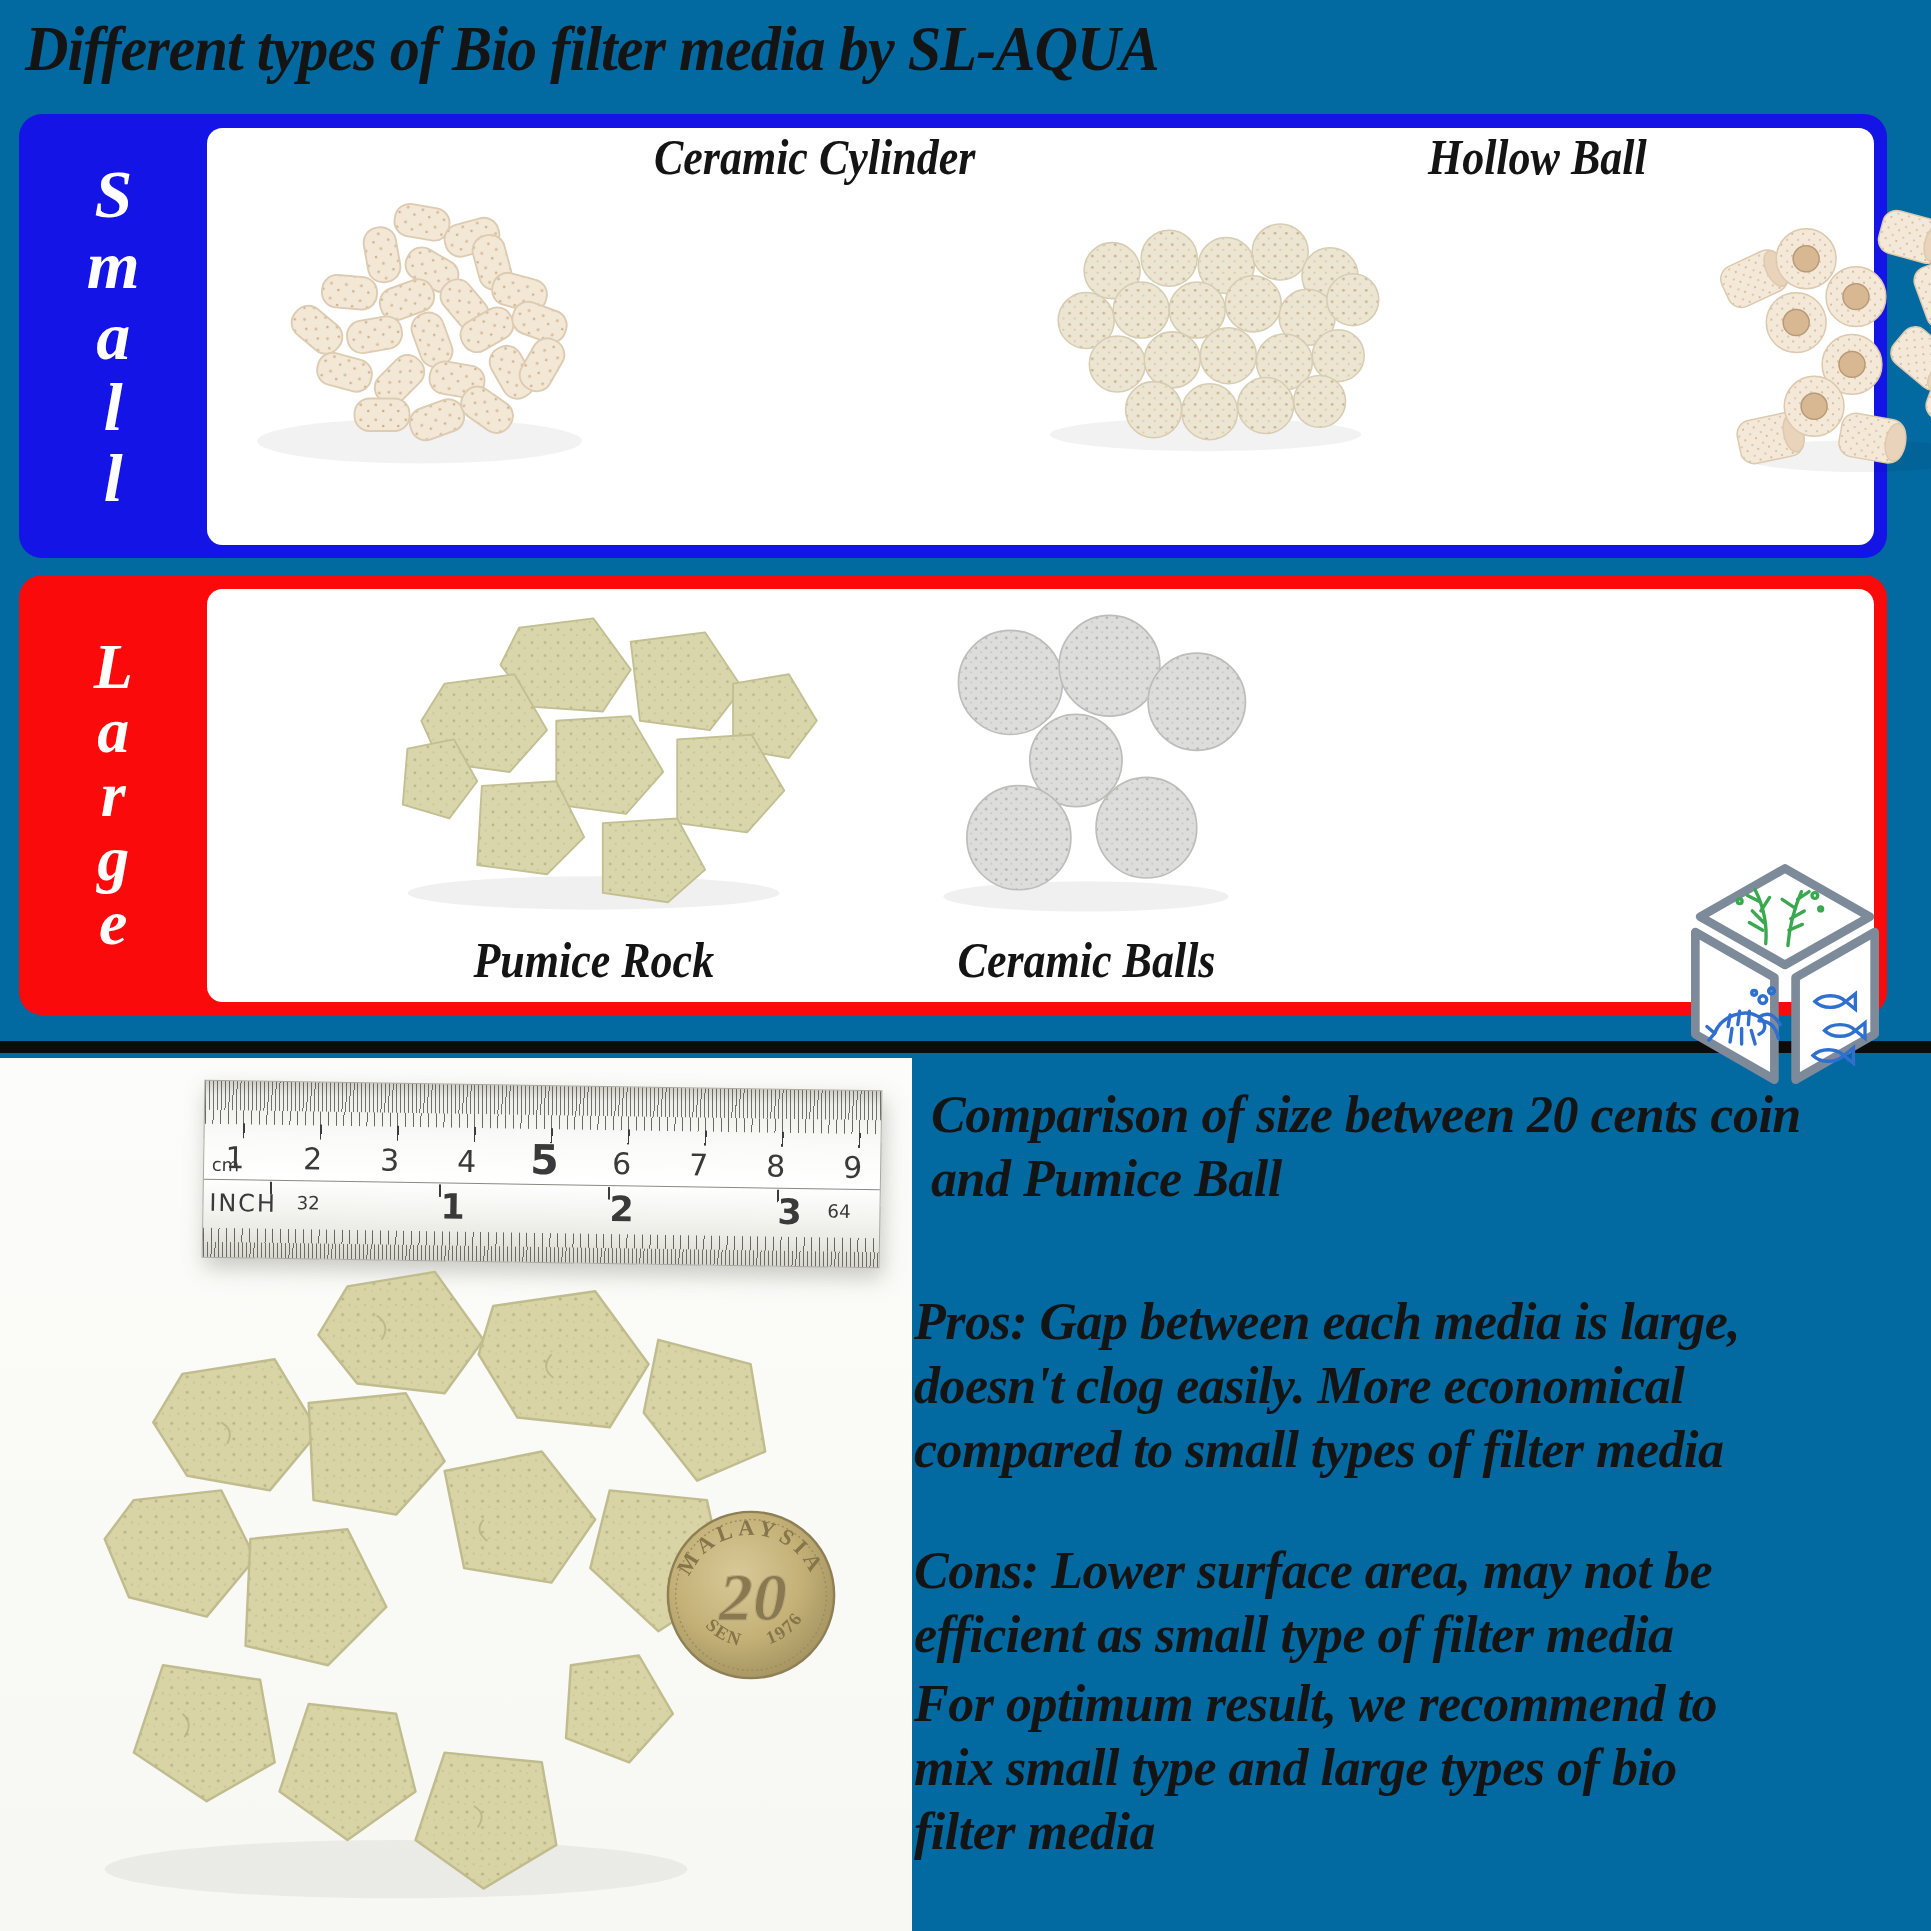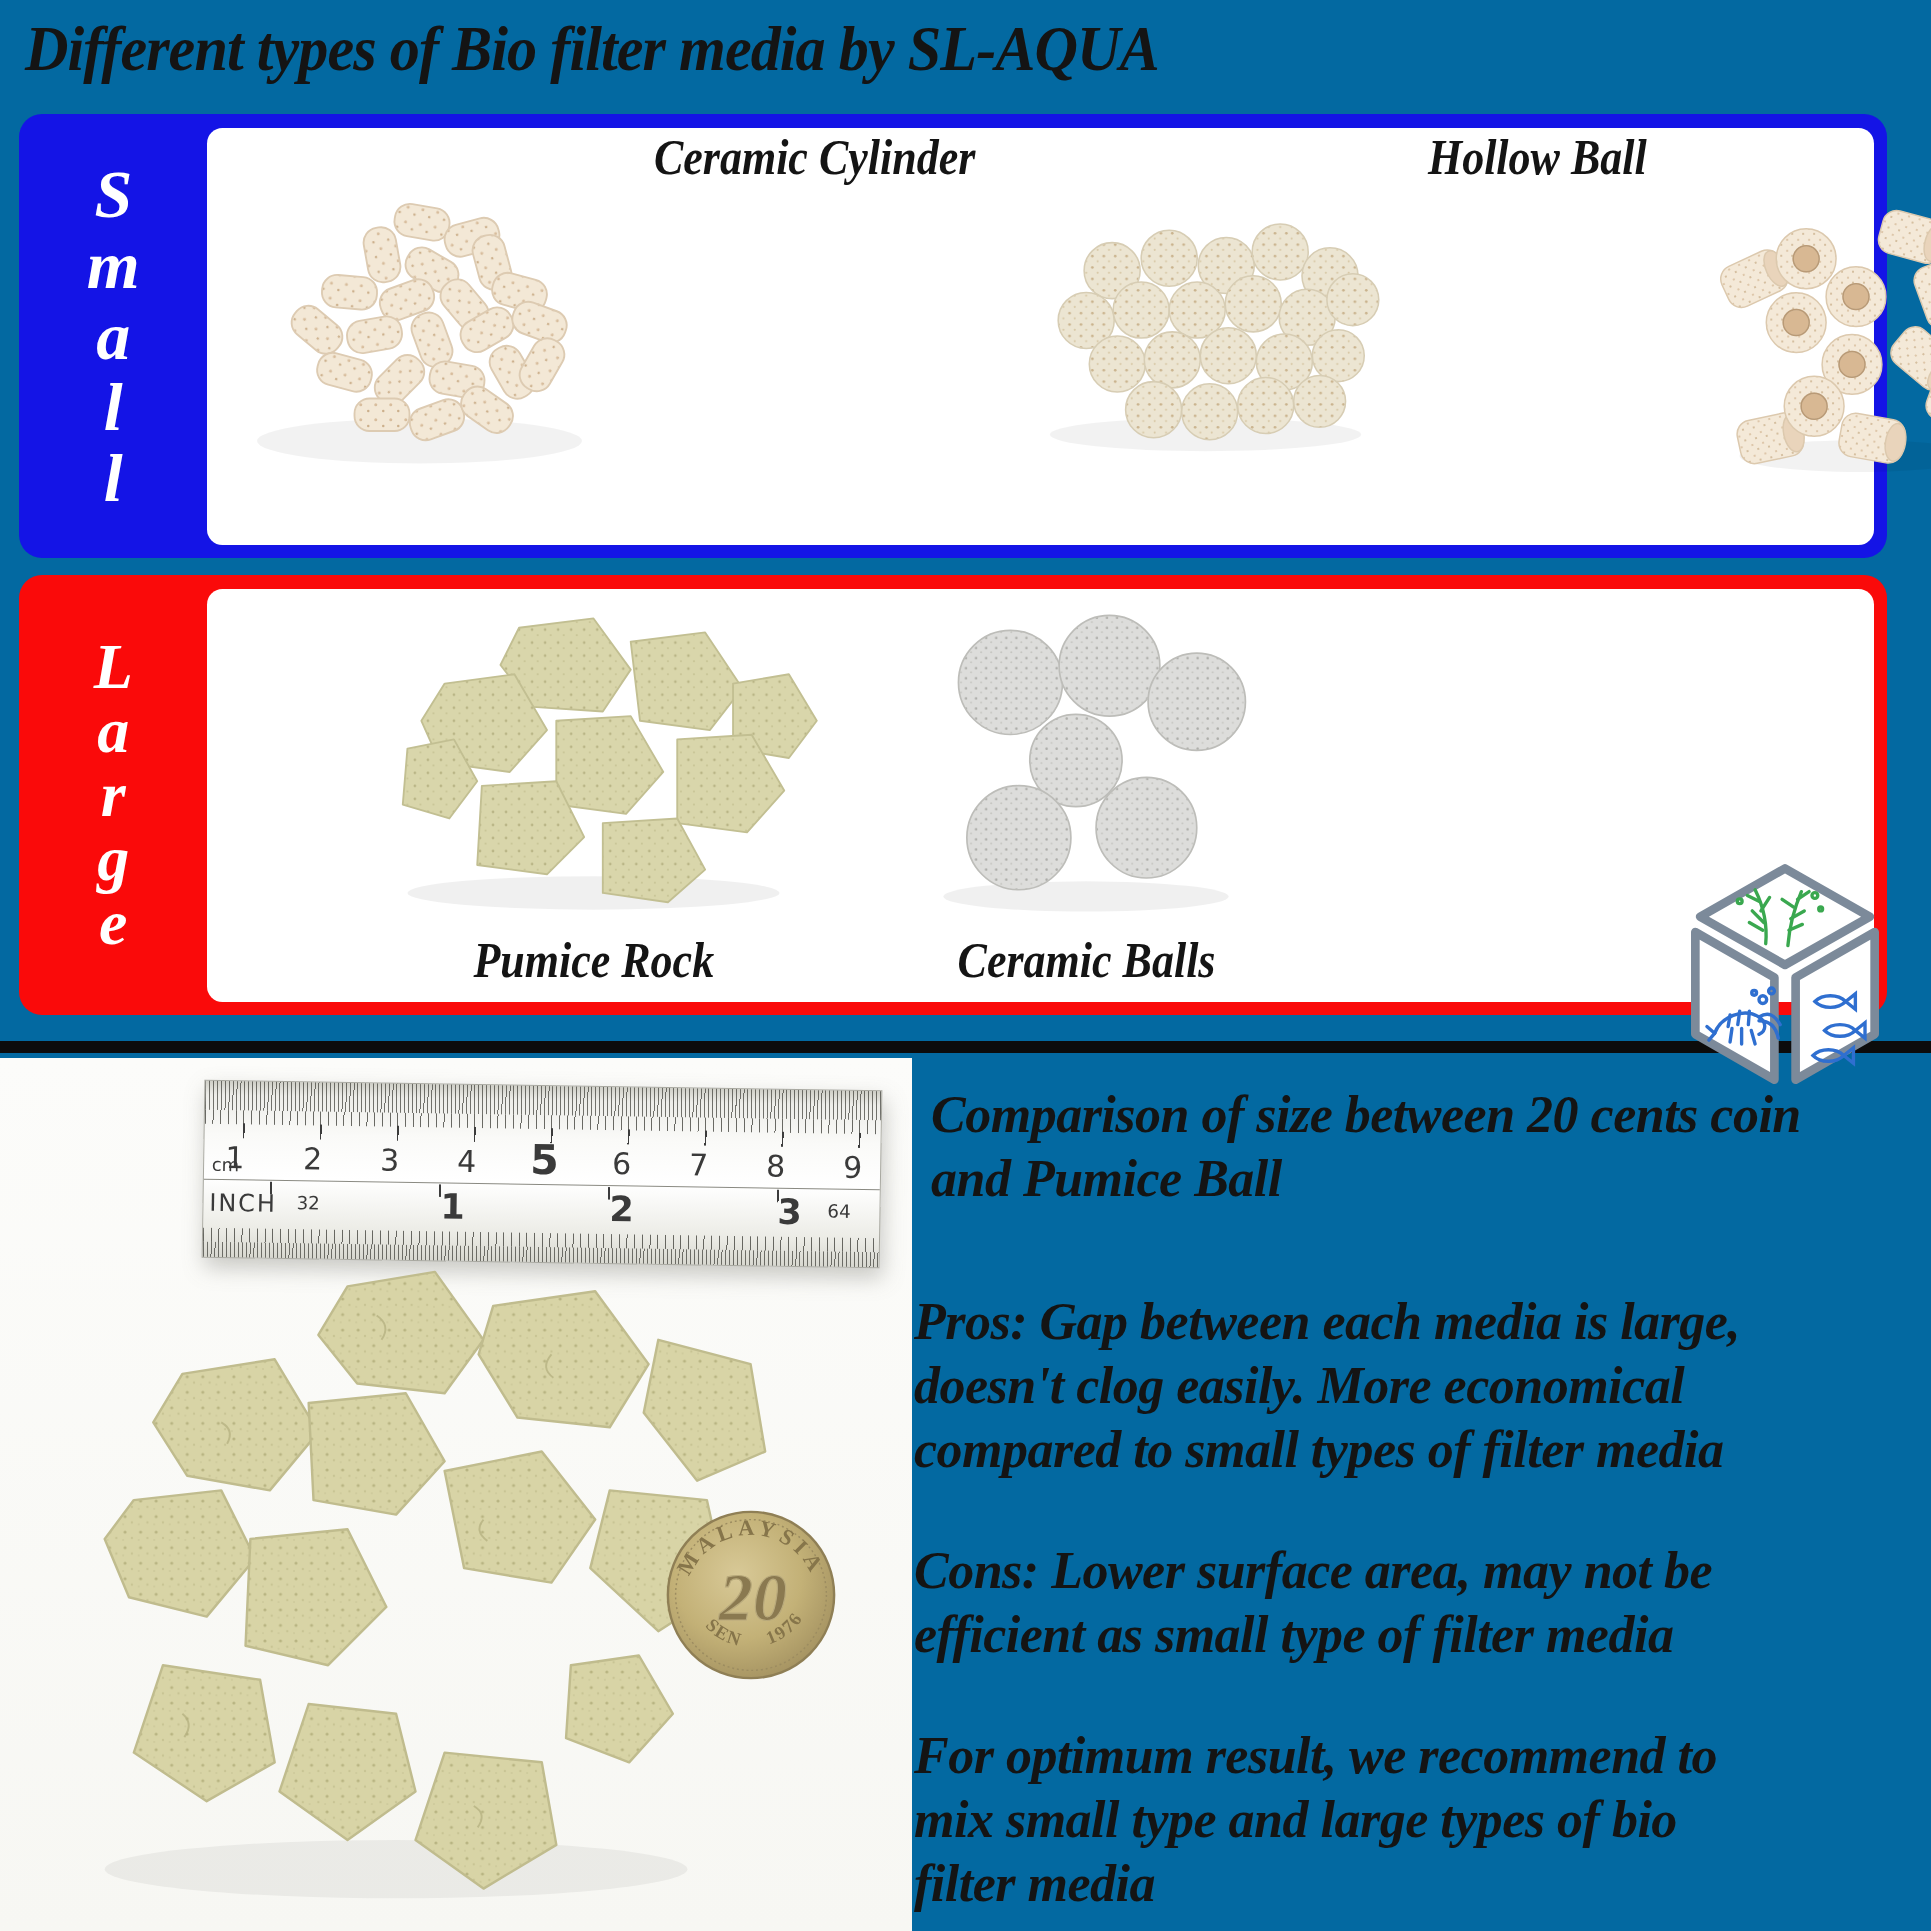--- a/index.html
+++ b/index.html
@@ -66,21 +66,21 @@
   .r-h3{bottom:15.4px;height:13.5px;background:repeating-linear-gradient(90deg,rgba(70,70,64,.8) 0 1px,transparent 1px 7.7px);}
   .r-h4{bottom:0;height:15.4px;background:repeating-linear-gradient(90deg,rgba(70,70,64,.75) 0 1px,transparent 1px 3.9px);}
 
   
   .tcol{position:absolute;left:914px;width:1014px;z-index:5;}
   .tcol .line{display:block;font-size:52px;line-height:64px;font-style:italic;font-weight:bold;
               letter-spacing:-0.5px;white-space:nowrap;}
   .t-heading{top:1083px;margin-left:17px;}
   .t-pros{top:1290px;}
   .t-cons{top:1539px;}
-  .t-rec{top:1724px;}
+  .t-rec{top:1672px;}
 </style>
 </head>
 <body>
 
 <div class="canvas">
 
   <div class="title">
     <span class="condL">Different types of Bio filter media by SL-AQUA</span>
   </div>
 

